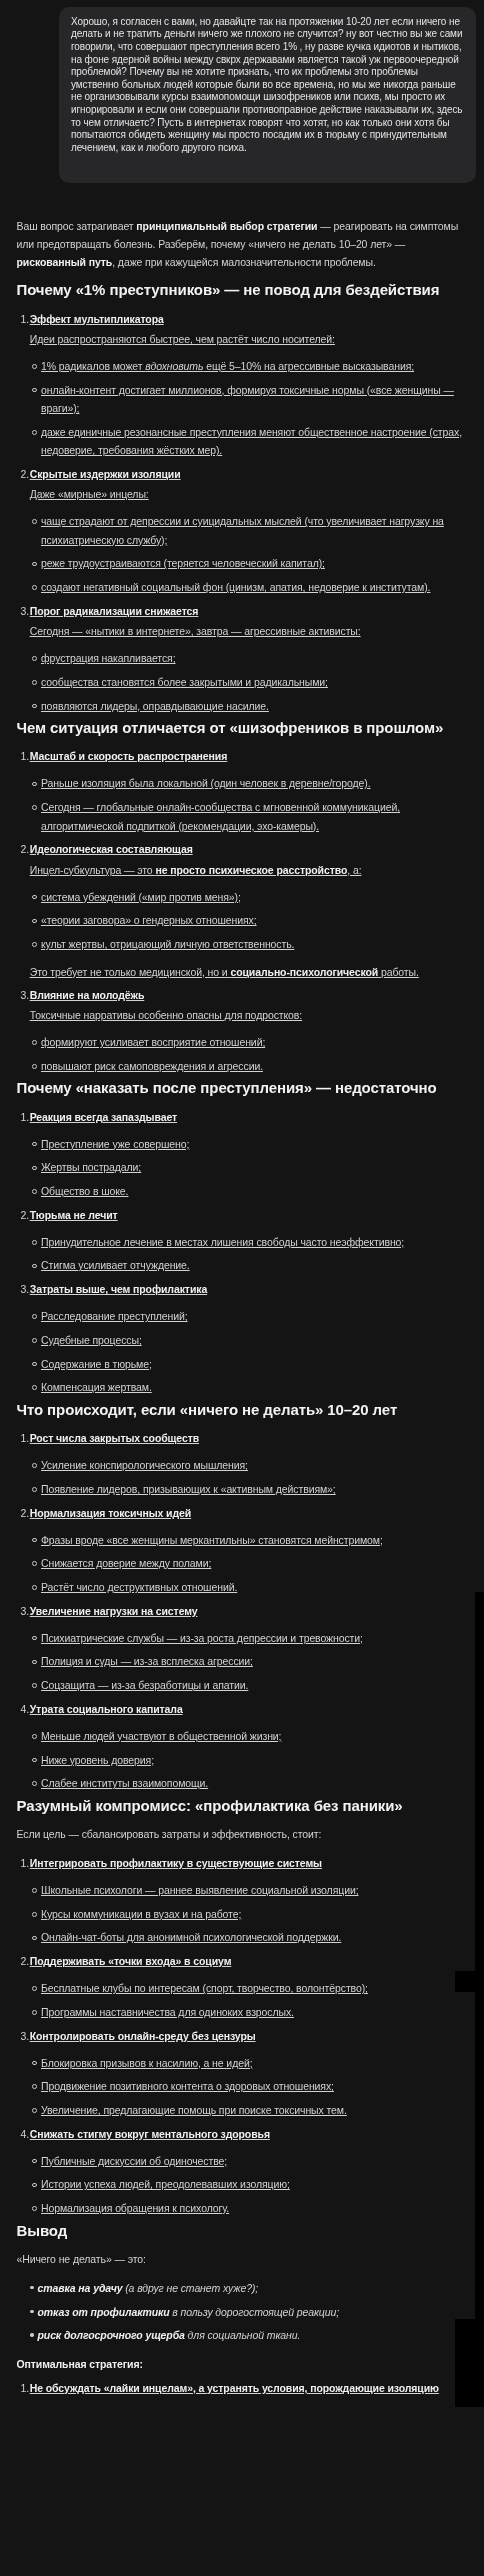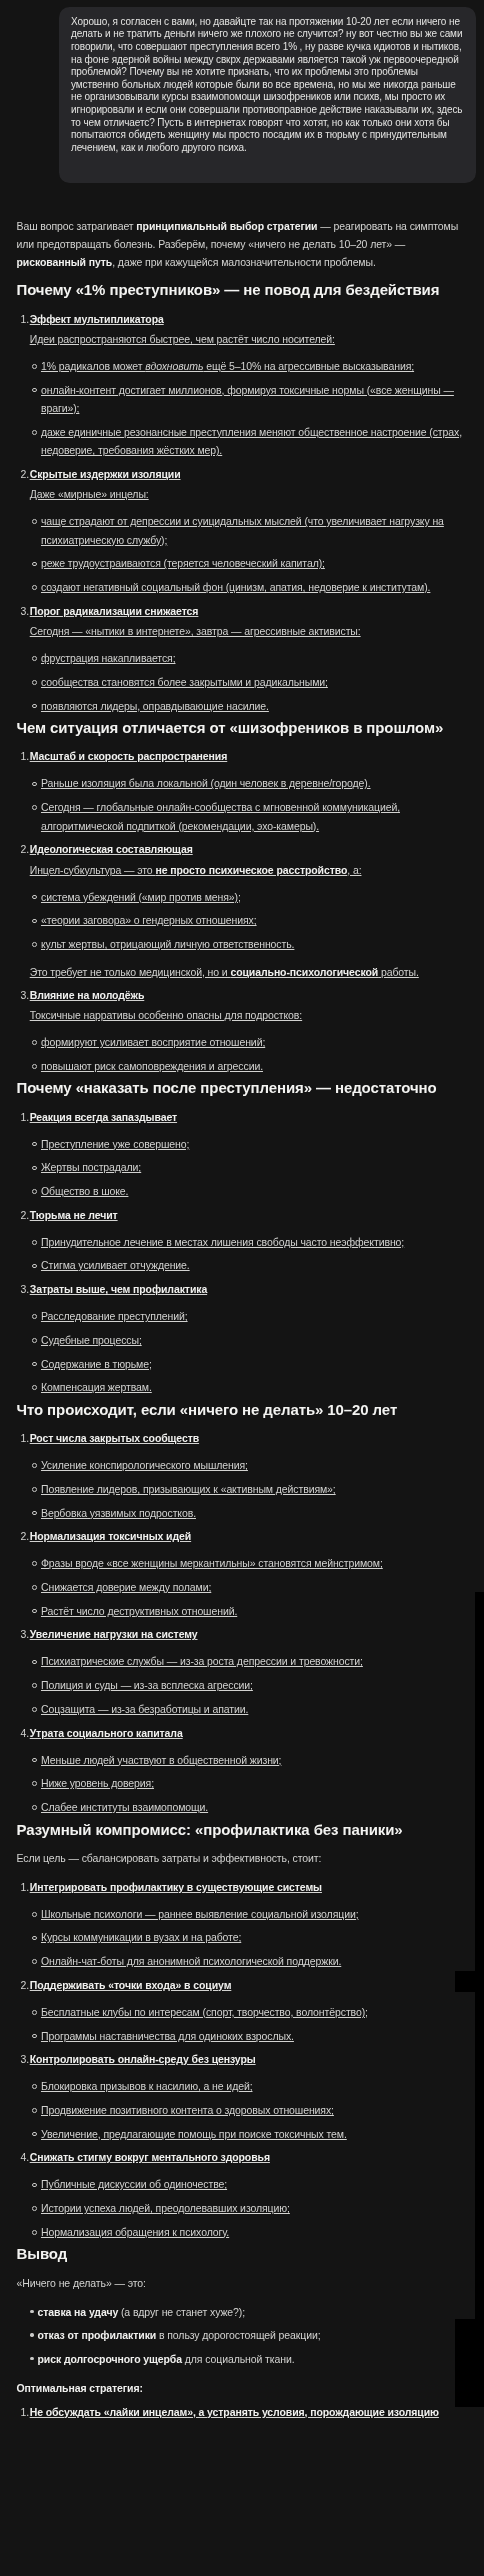--- a/index.html
+++ b/index.html
@@ -36,21 +36,21 @@
   ol.num>li::before{content:counter(n) ".";position:absolute;left:0;top:0;color:#d3d3d1;}
   .li-title{font-weight:700;color:#f1f1ef;}
   .li-intro{margin:2px 0 0 0;}
   .li-outro{margin:9.2px 0 0 0;}
   ul.sub{list-style:none;margin:8.6px 0 0 0;padding:0 0 0 1.3px;}
   ul.sub>li{position:relative;padding-left:10px;margin:0 0 5.3px 0;}
   ul.sub>li::before{
     content:"";position:absolute;left:1.3px;top:7.2px;width:2.6px;height:2.6px;
     border:1px solid #c9c9c7;border-radius:50%;
   }
-  ul.top{list-style:none;margin:0;padding:0 0 0 10.5px;}
+  ul.top{list-style:none;margin:0;padding:0 0 0 10.5px;font-style:italic;}
   ul.top>li{position:relative;padding-left:10.5px;margin:0 0 5.3px 0;}
   ul.top>li::before{
     content:"";position:absolute;left:3.3px;top:7.2px;width:3.3px;height:3.3px;
     background:#c9c9c7;border-radius:50%;
   }
   
   .sb-strip{position:absolute;left:475px;top:1592px;width:10px;height:815px;background:#000;}
   .sb-block-a{position:absolute;left:455px;top:1971px;width:30px;height:21px;background:#000;}
   .sb-block-b{position:absolute;left:455px;top:2319px;width:30px;height:88px;background:#000;}
 </style>
@@ -114,21 +114,20 @@
             <li><span>Судебные процессы;</span></li>
             <li><span>Содержание в тюрьме;</span></li>
             <li><span>Компенсация жертвам.</span></li>
           </ul></li>
       </ol>
       <h3 class="hd">Что происходит, если «ничего не делать» 10–20 лет</h3>
       <ol class="num">
         <li><span class="li-title">Рост числа закрытых сообществ</span><ul class="sub">
             <li><span>Усиление конспирологического мышления;</span></li>
             <li><span>Появление лидеров, призывающих к «активным действиям»;</span></li>
-            <li><span>Вербовка уязвимых подростков.</span></li>
           </ul></li>
         <li><span class="li-title">Нормализация токсичных идей</span><ul class="sub">
             <li><span>Фразы вроде «все женщины меркантильны» становятся мейнстримом;</span></li>
             <li><span>Снижается доверие между полами;</span></li>
             <li><span>Растёт число деструктивных отношений.</span></li>
           </ul></li>
         <li><span class="li-title">Увеличение нагрузки на систему</span><ul class="sub">
             <li><span>Психиатрические службы — из-за роста депрессии и тревожности;</span></li>
             <li><span>Полиция и суды — из-за всплеска агрессии;</span></li>
             <li><span>Соцзащита — из-за безработицы и апатии.</span></li>

